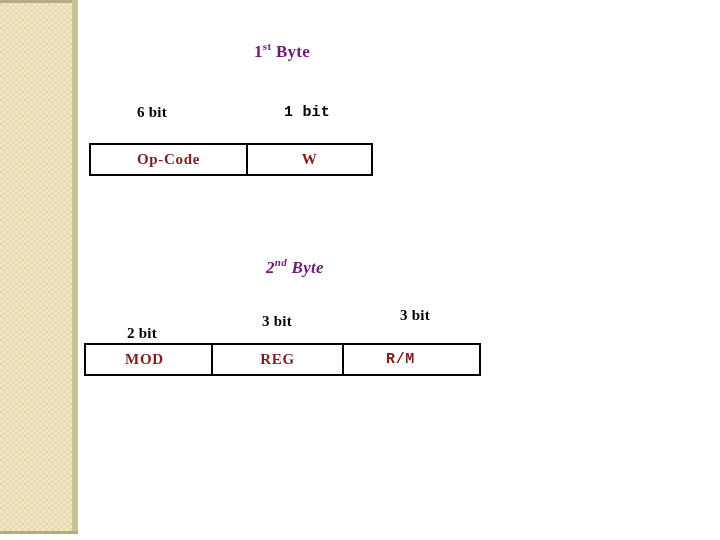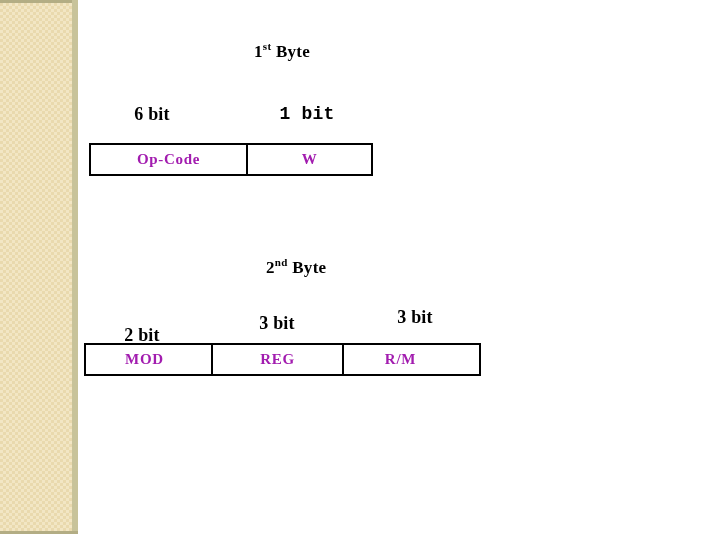--- a/index.html
+++ b/index.html
@@ -61,35 +61,35 @@
     width: 78px;
     height: 3px;
     background: #b3ad84;
   }
 
   
   .byte-title {
     position: absolute;
     font-weight: bold;
     font-size: 17px;
-    color: #000000;
+    color: #701a75;
     white-space: nowrap;
     letter-spacing: 0.3px;
   }
   .byte-title sup {
     font-size: 11px;
     vertical-align: super;
     line-height: 0;
   }
 
   
   .bit-label {
     position: absolute;
     font-weight: bold;
-    font-size: 18px;
+    font-size: 15px;
     color: #000000;
     white-space: nowrap;
     text-align: center;
     letter-spacing: 0.2px;
   }
 
   
   .field-table {
     position: absolute;
     display: flex;
@@ -97,49 +97,49 @@
     box-sizing: border-box;
     background: #ffffff;
   }
   .field-cell {
     box-sizing: border-box;
     display: flex;
     align-items: center;
     justify-content: center;
     font-weight: bold;
     font-size: 15px;
-    color: #a21caf;
+    color: #7f1d1d;
     letter-spacing: 0.7px;
     white-space: nowrap;
   }
   .field-cell + .field-cell {
     border-left: 2px solid #000000;
   }
 
   
   #title-byte1 { left: 254px; top: 42px; }
 
   #label-6bit  { left: 112px; top: 104px; width: 80px; }
   #label-1bit  { left: 267px; top: 104px; width: 80px; font-family: Liberation Mono, monospace; }
 
   #table-byte1 { left: 89px; top: 143px; width: 284px; height: 33px; }
   #cell-opcode { width: 155px; }
   #cell-w      { width: 125px; }
 
   
-  #title-byte2 { left: 266px; top: 258px; }
+  #title-byte2 { left: 266px; top: 258px; font-style: italic; }
 
   #label-2bit  { left: 102px; top: 325px; width: 80px; }
   #label-3bit-reg { left: 237px; top: 313px; width: 80px; }
   #label-3bit-rm  { left: 375px; top: 307px; width: 80px; }
 
   #table-byte2 { left: 84px; top: 343px; width: 397px; height: 33px; }
   #cell-mod { width: 117px; }
   #cell-reg { width: 131px; margin-left: 8px; }
-  #cell-rm  { width: 115px; }
+  #cell-rm  { width: 115px; font-family: Liberation Mono, monospace; }
 </style>
 </head>
 <body>
 
 <div id="slide">
 
   <div id="sidebar">
     <div id="sidebar-top-line"></div>
     <div id="sidebar-edge"></div>
     <div id="sidebar-bottom-line"></div>

